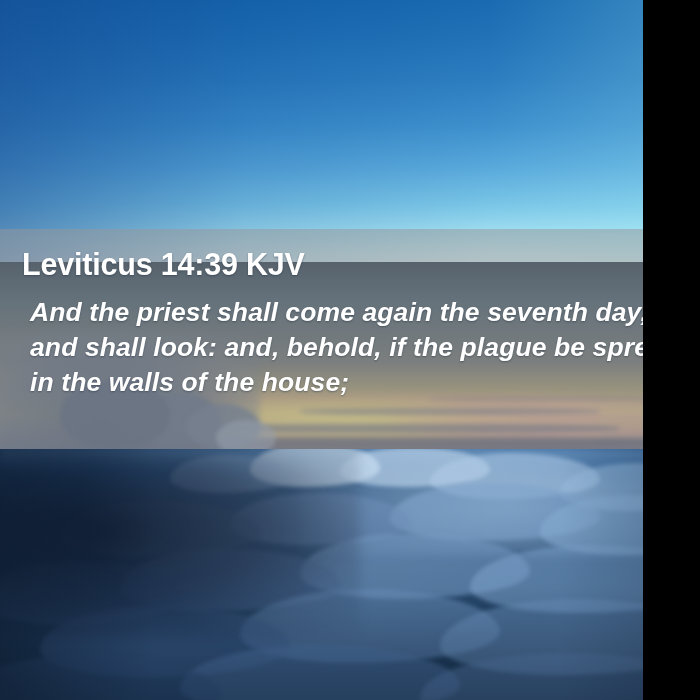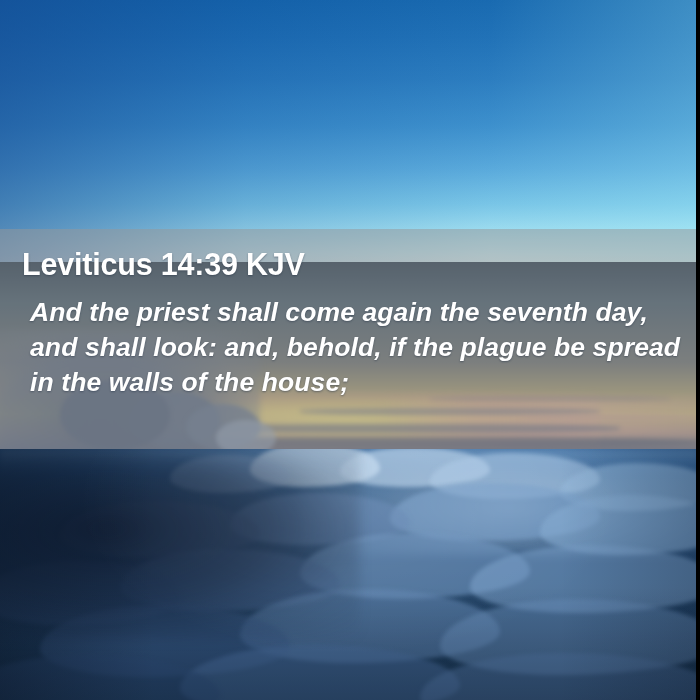--- a/index.html
+++ b/index.html
@@ -2,21 +2,21 @@
 <html><head>
 <meta charset="utf-8">
 <style>
   html, body {
     margin: 0;
     padding: 0;
     background: #000;
   }
   #scene {
     position: relative;
-    width: 696px;
+    width: 643px;
     height: 700px;
     overflow: hidden;
     font-family: "Liberation Sans", sans-serif;
     background: #0d2236;
   }
 
   
   .sky {
     position: absolute;
     left: 0; top: 0;

